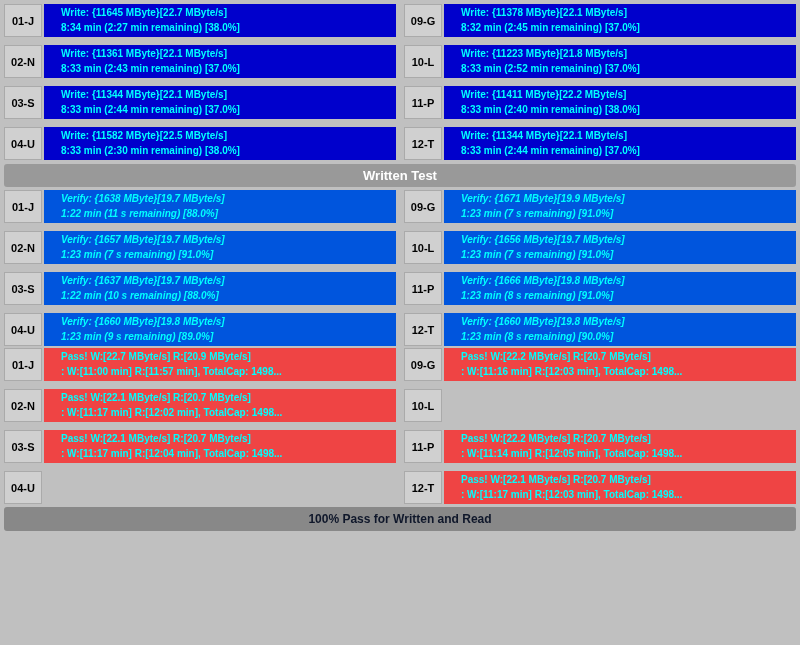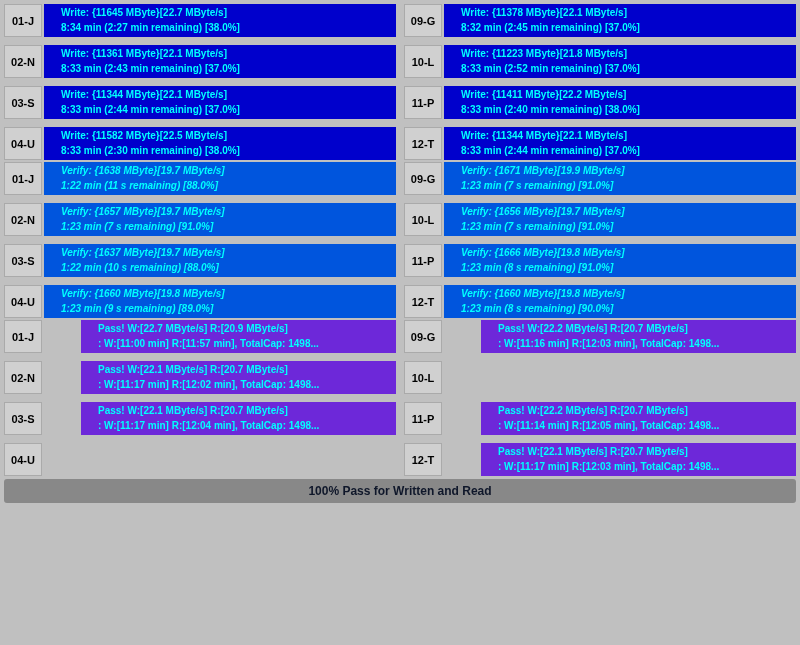--- a/index.html
+++ b/index.html
@@ -63,22 +63,21 @@
       font-weight: bold;
       padding: 2px 17px;
       flex: 1;
       line-height: 1.45;
     }
     .ctn.v {
       background: #0055dd;
       font-style: italic;
     }
     .ctn.p {
-      background: #6d28d9;
-      margin-left: 37px;
+      background: #ef4444;
     }
   </style>
 </head>
 <body>
 
 <div class="main-container">
 
   <div style="margin-bottom:2px;">
     <div class="grid-2col" id="write-rows">
         <div class="row-pair">
@@ -109,20 +108,21 @@
           <div class="lbl">04-U</div>
           <div class="ctn ">Write: {11582 MByte}[22.5 MByte/s]<br>8:33 min (2:30 min remaining)  [38.0%]</div>
         </div>
         <div class="row-pair">
           <div class="lbl">12-T</div>
           <div class="ctn ">Write: {11344 MByte}[22.1 MByte/s]<br>8:33 min (2:44 min remaining)  [37.0%]</div>
         </div>
       </div>
   </div>
 
+  <div class="section-header">Written Test</div>
 
   <div style="margin-bottom:2px;">
     <div class="grid-2col" id="verify-rows">
         <div class="row-pair">
           <div class="lbl">01-J</div>
           <div class="ctn v">Verify: {1638 MByte}[19.7 MByte/s]<br>1:22 min (11 s remaining)   [88.0%]</div>
         </div>
         <div class="row-pair">
           <div class="lbl">09-G</div>
           <div class="ctn v">Verify: {1671 MByte}[19.9 MByte/s]<br>1:23 min (7 s remaining)   [91.0%]</div>

